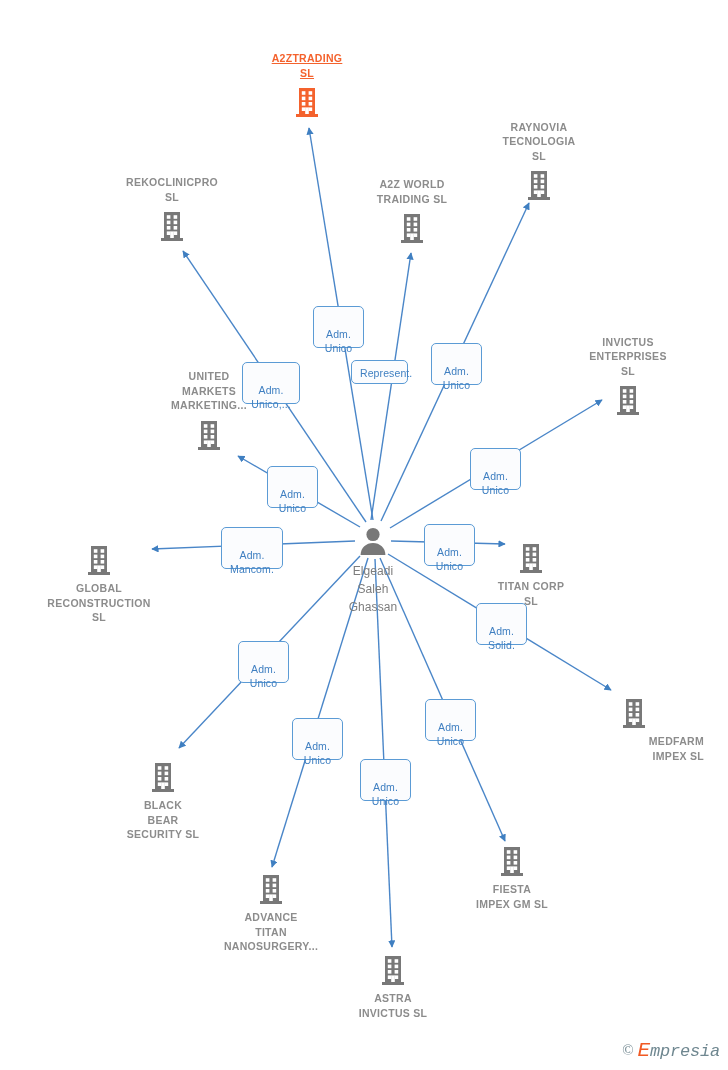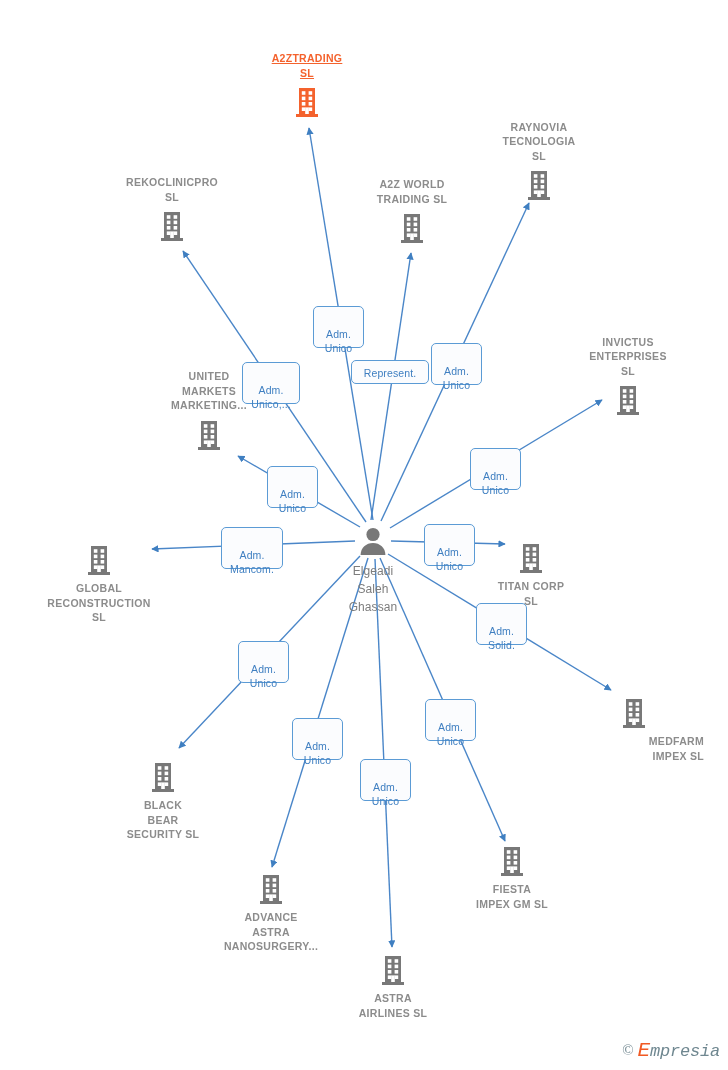--- a/index.html
+++ b/index.html
@@ -366,59 +366,59 @@
             <rect x="11.8" y="11.6" width="3.6" height="3.6"></rect>
             <rect x="18.6" y="11.6" width="3.6" height="3.6"></rect>
             <rect x="11.8" y="17" width="3.6" height="3.6"></rect>
             <rect x="18.6" y="17" width="3.6" height="3.6"></rect>
             <rect x="11.8" y="22.4" width="3.6" height="3.6"></rect>
             <rect x="18.6" y="22.4" width="3.6" height="3.6"></rect>
             <rect x="15.2" y="22.4" width="3.6" height="6.6"></rect>
           </g>
         </svg>
         <div class="node-label">ADVANCE
-ASTRA
+TITAN
 NANOSURGERY...</div>
       </div>
       <div class="node below" style="left: 393px; top: 953px;">
         <svg width="34" height="34" viewBox="0 0 34 34" class="node-icon">
           <g fill="#787878">
             <path d="M9 3 h16 v26 h-16 z M6 29 h22 v3 h-22 z"></path>
           </g>
           <g fill="#ffffff">
             <rect x="11.8" y="6.2" width="3.6" height="3.6"></rect>
             <rect x="18.6" y="6.2" width="3.6" height="3.6"></rect>
             <rect x="11.8" y="11.6" width="3.6" height="3.6"></rect>
             <rect x="18.6" y="11.6" width="3.6" height="3.6"></rect>
             <rect x="11.8" y="17" width="3.6" height="3.6"></rect>
             <rect x="18.6" y="17" width="3.6" height="3.6"></rect>
             <rect x="11.8" y="22.4" width="3.6" height="3.6"></rect>
             <rect x="18.6" y="22.4" width="3.6" height="3.6"></rect>
             <rect x="15.2" y="22.4" width="3.6" height="6.6"></rect>
           </g>
         </svg>
         <div class="node-label">ASTRA
-AIRLINES  SL</div>
+INVICTUS  SL</div>
       </div>
       <div class="node below" style="left: 373px; top: 524px;">
         <svg width="34" height="34" viewBox="0 0 34 34" class="node-icon">
           <circle cx="17" cy="10.5" r="6.6" fill="#787878"></circle>
           <path d="M4.6 31 c0-7.2 5.6-12 12.4-12 s12.4 4.8 12.4 12 z" fill="#787878"></path>
         </svg>
         <div class="node-label person">Elgeadi
 Saleh
 Ghassan</div>
       </div>
     </div>
   <div id="labels-layer">
       <div class="elabel" style="left: 313px; top: 306px; width: 51px; height: 40px;">Adm.
 Unico</div>
       <div class="elabel" style="left: 242px; top: 362px; width: 58px; height: 40px;">Adm.
 Unico,...</div>
-      <div class="elabel wide" style="left: 351px; top: 360px; width: 78px; height: 24px;">Represent.</div>
+      <div class="elabel wide" style="left: 351px; top: 360px; width: 57px; height: 24px;">Represent.</div>
       <div class="elabel" style="left: 431px; top: 343px; width: 51px; height: 40px;">Adm.
 Unico</div>
       <div class="elabel" style="left: 470px; top: 448px; width: 51px; height: 40px;">Adm.
 Unico</div>
       <div class="elabel" style="left: 267px; top: 466px; width: 51px; height: 40px;">Adm.
 Unico</div>
       <div class="elabel" style="left: 221px; top: 527px; width: 62px; height: 40px;">Adm.
 Mancom.</div>
       <div class="elabel" style="left: 424px; top: 524px; width: 51px; height: 40px;">Adm.
 Unico</div>

